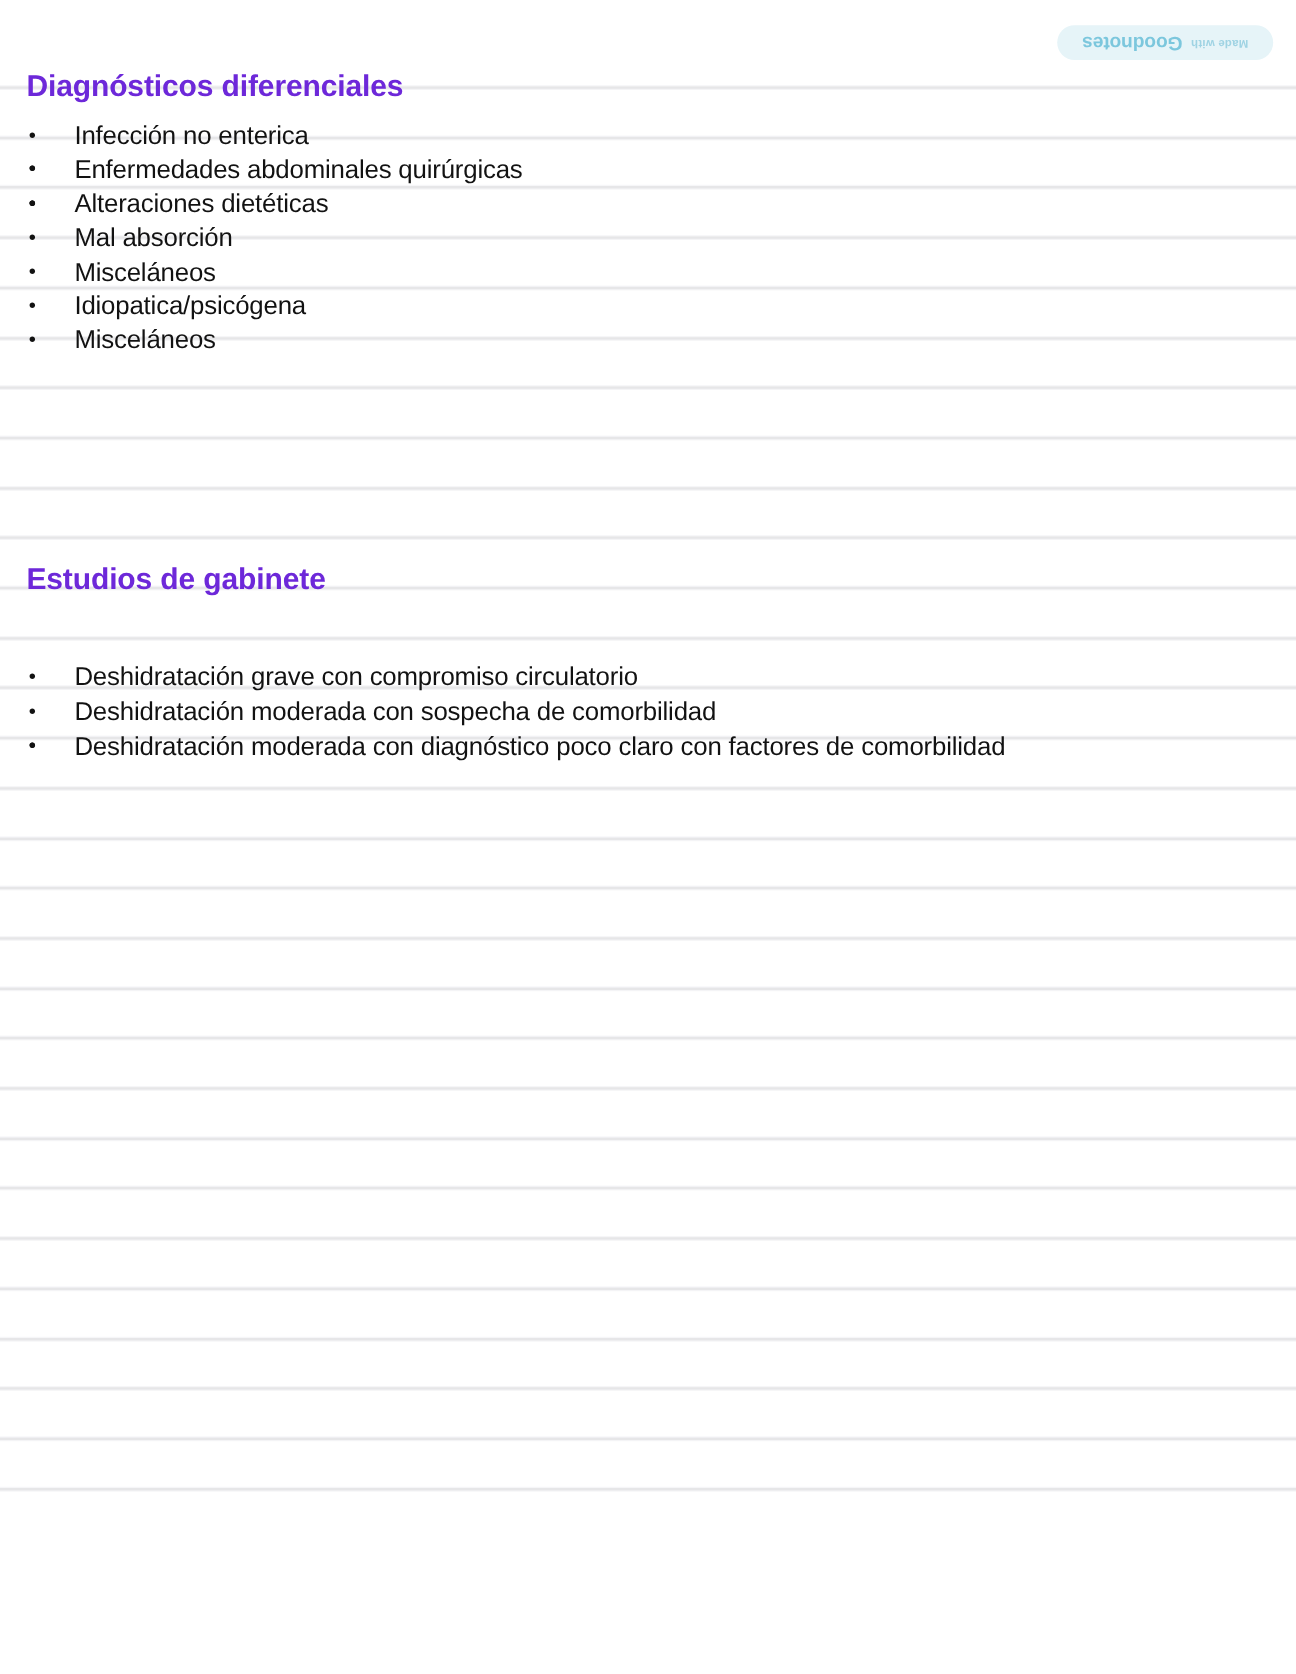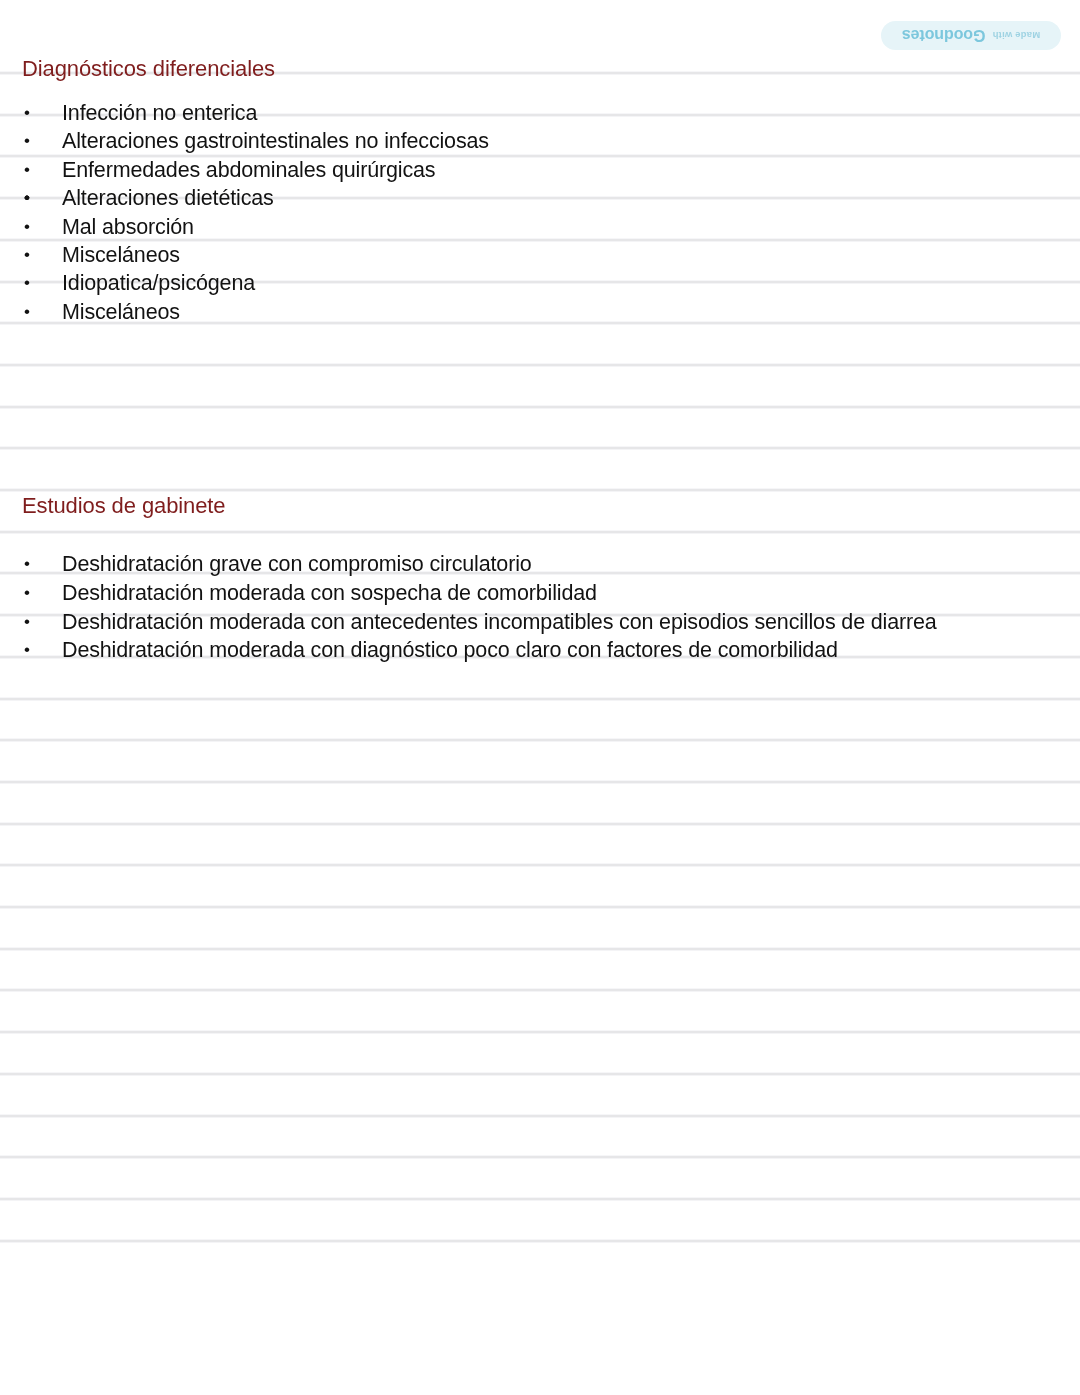--- a/index.html
+++ b/index.html
@@ -76,23 +76,23 @@
     left: 0;
     top: 0;
     width: 1080px;
     height: 1395px;
     z-index: 2;
   }
 
   .section-heading {
     position: absolute;
     left: 22px;
-    font-size: 22px;
-    font-weight: normal;
-    color: #7f1d1d;
+    font-size: 25px;
+    font-weight: bold;
+    color: #6d28d9;
     letter-spacing: -.1px;
     white-space: nowrap;
   }
 
   .bullet-list {
     position: absolute;
     left: 0;
     margin: 0;
     padding: 0;
     list-style: none;
@@ -162,34 +162,34 @@
     <span class="wm-made">Made with</span>
     <span class="wm-brand">Goodnotes</span>
   </div>
 
   <div class="content">
 
     <h1 class="section-heading" style="top:41px">Diagnósticos diferenciales</h1>
 
     <ul class="bullet-list" id="list-differential" style="top:99px">
         <li class="bullet-item"><span class="bullet-dot">•</span><span class="bullet-text">Infección no enterica</span></li>
-        <li class="bullet-item"><span class="bullet-dot">•</span><span class="bullet-text">Alteraciones gastrointestinales no infecciosas</span></li>
+        <li class="bullet-item"><span class="bullet-dot">•</span></li>
         <li class="bullet-item"><span class="bullet-dot">•</span><span class="bullet-text">Enfermedades abdominales quirúrgicas</span></li>
         <li class="bullet-item"><span class="bullet-dot">•</span></li>
         <li class="bullet-item"><span class="bullet-dot">•</span></li>
         <li class="bullet-item"><span class="bullet-dot">•</span><span class="bullet-text">Alteraciones dietéticas</span></li>
         <li class="bullet-item"><span class="bullet-dot">•</span><span class="bullet-text">Mal absorción</span></li>
         <li class="bullet-item"><span class="bullet-dot">•</span><span class="bullet-text">Misceláneos</span></li>
         <li class="bullet-item"><span class="bullet-dot">•</span><span class="bullet-text">Idiopatica/psicógena</span></li>
         <li class="bullet-item"><span class="bullet-dot">•</span><span class="bullet-text">Misceláneos</span></li>
       </ul>
 
-    <h1 class="section-heading" style="top:478px">Estudios de gabinete</h1>
+    <h1 class="section-heading" style="top:452px">Estudios de gabinete</h1>
 
     <ul class="bullet-list" id="list-workup" style="top:550px">
         <li class="bullet-item"><span class="bullet-dot">•</span><span class="bullet-text">Deshidratación grave con compromiso circulatorio</span></li>
         <li class="bullet-item"><span class="bullet-dot">•</span><span class="bullet-text">Deshidratación moderada con sospecha de comorbilidad</span></li>
-        <li class="bullet-item"><span class="bullet-dot">•</span><span class="bullet-text">Deshidratación moderada con antecedentes incompatibles con episodios sencillos de diarrea</span></li>
+        <li class="bullet-item"><span class="bullet-dot">•</span></li>
         <li class="bullet-item"><span class="bullet-dot">•</span><span class="bullet-text">Deshidratación moderada con diagnóstico poco claro con factores de comorbilidad</span></li>
       </ul>
 
   </div>
 </div>
 
 </body></html>

